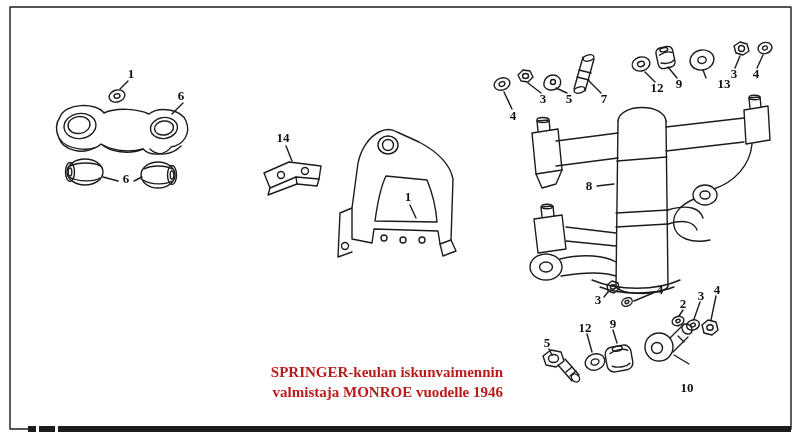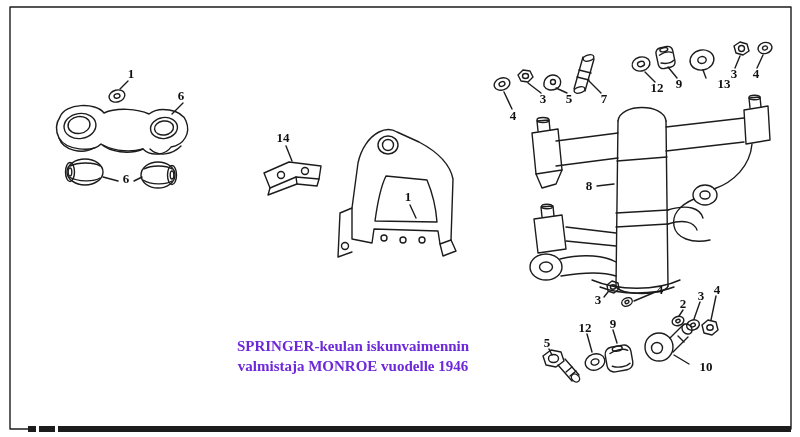--- a/index.html
+++ b/index.html
@@ -5,22 +5,22 @@
   html,body{margin:0;padding:0;background:#e8e8e8;}
   .stage{position:relative;width:800px;height:437px;background:#ffffff;overflow:hidden;
          font-family:"Liberation Serif", serif;}
   svg{position:absolute;left:0;top:0;}
   svg *{stroke:#1c1c1c;fill:none;stroke-width:1.4;stroke-linecap:round;stroke-linejoin:round;}
   svg .white{fill:#ffffff;stroke:none;}
   svg .solid{fill:#1c1c1c;stroke:none;}
   svg .thin{stroke-width:1;}
   .part-label{position:absolute;transform:translate(-50%,-50%);
               font:bold 13px "Liberation Serif", serif;color:#111;white-space:nowrap;}
-  .caption{position:absolute;left:203px;top:336px;width:300px;text-align:center;
-           font:bold 15px "Liberation Serif", serif;color:#6d28d9;line-height:20px;}
+  .caption{position:absolute;left:203px;top:362px;width:300px;text-align:right;
+           font:bold 15px "Liberation Serif", serif;color:#b91c1c;line-height:20px;}
 </style>
 </head>
 <body>
 
 <div class="stage">
 
   <svg width="800" height="437" viewBox="0 0 800 437">
 
     <g>
       <rect x="10" y="7" width="781" height="422" stroke-width="2.6"></rect>
@@ -261,21 +261,21 @@
       <div class="part-label" style="left: 756px; top: 74px;">4</div>
       <div class="part-label" style="left: 589px; top: 186px;">8</div>
       <div class="part-label" style="left: 598px; top: 300px;">3</div>
       <div class="part-label" style="left: 660px; top: 290px;">4</div>
       <div class="part-label" style="left: 683px; top: 304px;">2</div>
       <div class="part-label" style="left: 701px; top: 296px;">3</div>
       <div class="part-label" style="left: 717px; top: 290px;">4</div>
       <div class="part-label" style="left: 547px; top: 343px;">5</div>
       <div class="part-label" style="left: 585px; top: 328px;">12</div>
       <div class="part-label" style="left: 613px; top: 324px;">9</div>
-      <div class="part-label" style="left: 687px; top: 367px; margin-left: 19px;">10</div>
+      <div class="part-label" style="left: 687px; top: 388px;">10</div>
     </div>
 
   <div class="caption">
     <div>SPRINGER-keulan iskunvaimennin</div>
     <div>valmistaja MONROE vuodelle 1946</div>
   </div>
 
 </div>
 
 </body></html>

